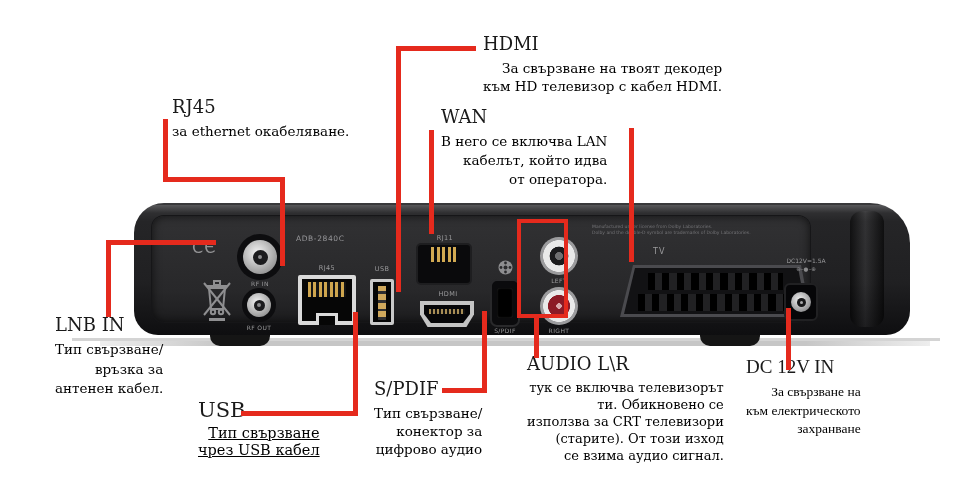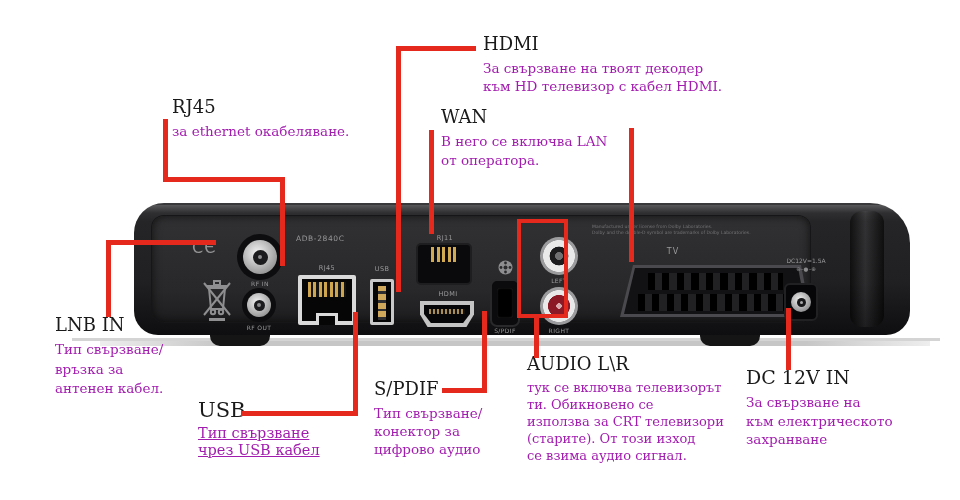--- a/index.html
+++ b/index.html
@@ -4,30 +4,30 @@
 <style>
   html,body{margin:0;padding:0;background:#fff;}
   .stage{position:relative;width:960px;height:500px;background:#ffffff;overflow:hidden;
          font-family:"DejaVu Serif", "Liberation Serif", serif;}
   
   .page-title{position:absolute;left:48px;top:30px;font-size:30px;font-weight:700;
               color:#131313;letter-spacing:.5px;}
   
   .callout{position:absolute;z-index:4;}
   .callout .hd{font-size:18px;color:#1a1a1a;margin:0 0 5px 0;font-weight:400;}
-  .callout .desc{font-size:13.5px;color:#a21caf;line-height:18px;}
+  .callout .desc{font-size:13.5px;color:#000000;line-height:18px;text-align:right;}
   .co-rj45{left:172px;top:96px;}
   .co-hdmi{left:483px;top:33px;}
   .co-wan{left:441px;top:106px;} .co-wan .desc{line-height:19px;}
   .co-scart{left:636px;top:103px;}
   .co-lnb{left:55px;top:314px;} .co-lnb .desc{line-height:19.5px;}
   .co-usb{left:198px;top:398px;} .co-usb .hd{font-size:21px;margin-bottom:3px;} .co-usb .desc{font-size:14.5px;line-height:16.5px;text-decoration:underline;}
   .co-spdif{left:374px;top:378px;} .co-spdif .desc{line-height:18px;}
   .co-audio{left:527px;top:353px;} .co-audio .desc{font-size:13px;line-height:17px;}
-  .co-dc{left:746px;top:366px;} .co-dc .hd{font-size:19px;} .co-dc .desc{line-height:18.5px;}
+  .co-dc{left:746px;top:356px;font-family:Liberation Serif, serif;} .co-dc .hd{font-size:19px;} .co-dc .desc{line-height:18.5px;}
   
   .rl{position:absolute;background:var(--accent,#e52a1d);z-index:6;}
   .audio-rect{position:absolute;left:517px;top:219px;width:43px;height:91px;
               border:4px solid var(--accent,#e52a1d);z-index:6;background:transparent;}
   
   .shadow-a{position:absolute;left:72px;top:338px;width:868px;height:3px;background:#d4d4d4;z-index:0;}
   .shadow-b{position:absolute;left:100px;top:341px;width:830px;height:5px;z-index:0;
             background:linear-gradient(90deg,#eeeeee,#c6c6c6 15%,#c6c6c6 85%,#eeeeee);}
   .foot{position:absolute;top:330px;width:60px;height:16px;background:#151515;border-radius:0 0 10px 10px;z-index:0;}
   .foot-1{left:210px;} .foot-2{left:700px;}
@@ -93,21 +93,21 @@
   .spdif-icon{position:absolute;left:346px;top:44px;}
   
   .rca{position:absolute;width:38px;height:38px;border-radius:50%;}
   .rca-left{left:388px;top:21px;
     background:radial-gradient(circle,#6f6f71 0 14%,#1b1b1d 15% 34%,#e9e9e9 36% 58%,#9c9c9e 60% 78%,#353537 80%);}
   .rca-right{left:388px;top:71px;
     background:radial-gradient(circle,#d8a9ad 0 10%,#8c1a26 11% 40%,#e9e9e9 42% 58%,#9c9c9e 60% 78%,#353537 80%);}
   
   .dolby{position:absolute;left:440px;top:8px;width:200px;font-family:"DejaVu Sans",sans-serif;
          font-size:4.5px;line-height:5.5px;color:#737376;}
-  .tv{position:absolute;left:501px;top:31px;width:40px;text-align:center;
+  .tv{position:absolute;left:501px;top:31px;width:40px;text-align:left;
       font-family:"DejaVu Sans",sans-serif;font-size:8px;color:#9a9a9c;letter-spacing:1px;}
   
   .scart{position:absolute;left:468px;top:49px;width:191px;height:52px;background:#4a4a4e;
          clip-path:polygon(13px 0,calc(100% - 10px) 0,100% 100%,0 100%);}
   .scart .face{position:absolute;left:4px;right:4px;top:3px;bottom:3px;background:#121214;
          clip-path:polygon(11px 0,calc(100% - 9px) 0,100% 100%,0 100%);}
   .scart .row1{position:absolute;left:28px;right:28px;top:8px;height:17px;
          background:repeating-linear-gradient(90deg,#000 0 7px,#212123 7px 14.5px);}
   .scart .row2{position:absolute;left:18px;right:18px;top:29px;height:17px;
          background:repeating-linear-gradient(90deg,#000 0 7px,#212123 7px 14.5px);}
@@ -270,20 +270,21 @@
     <div class="desc">
       <div>За свързване на твоят декодер</div>
       <div>към HD телевизор с кабел HDMI.</div>
     </div>
   </div>
 
   <div class="callout co-wan">
     <div class="hd">WAN</div>
     <div class="desc">
       <div>В него се включва LAN</div>
+      <div>кабелът, който идва</div>
       <div>от оператора.</div>
     </div>
   </div>
 
 
   <div class="callout co-lnb">
     <div class="hd">LNB IN</div>
     <div class="desc">
       <div>Тип свързване/</div>
       <div>връзка за</div>

